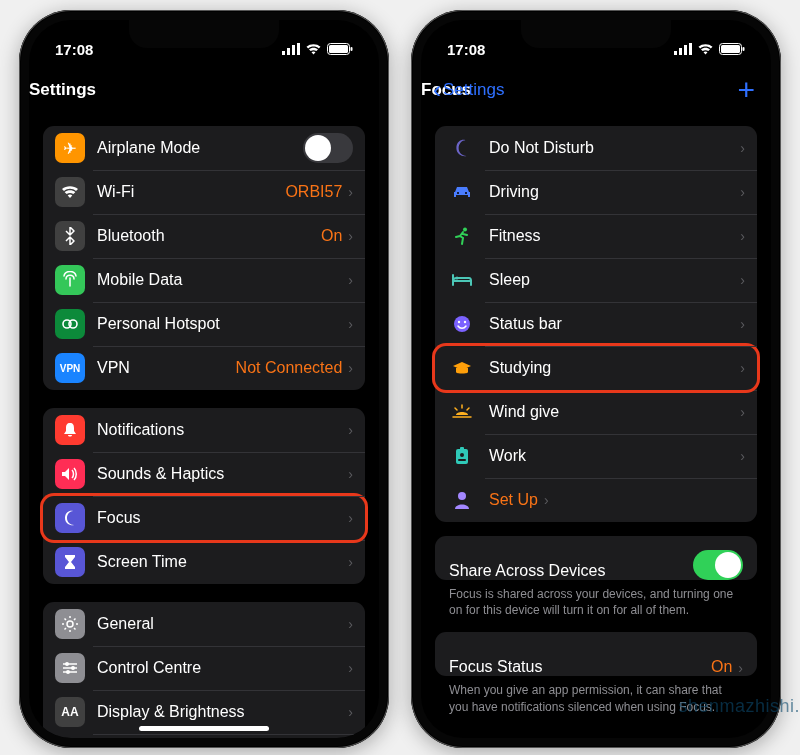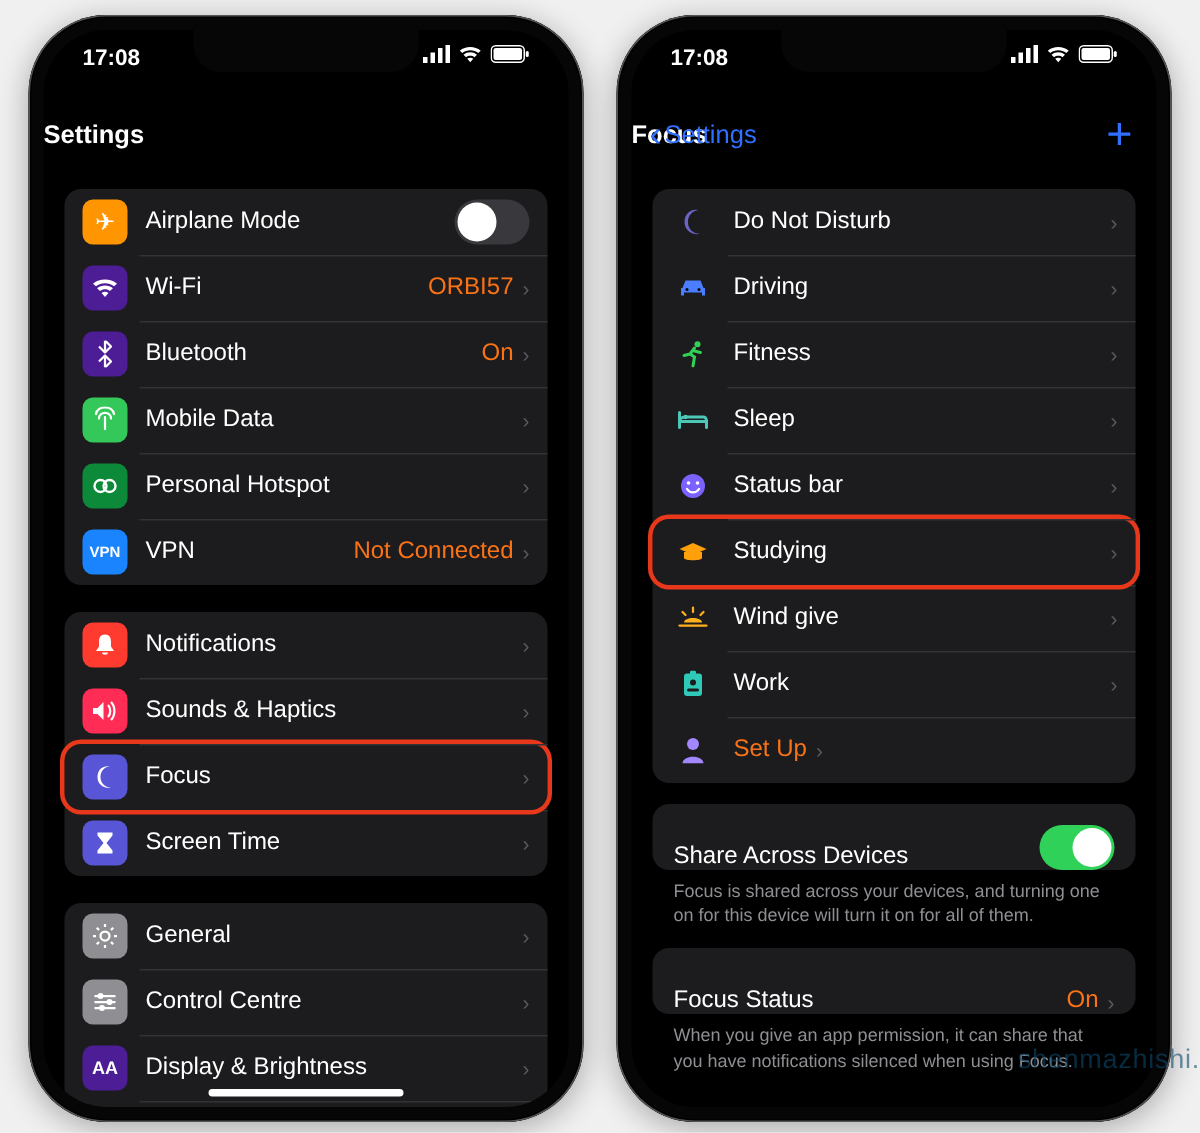--- a/index.html
+++ b/index.html
@@ -50,21 +50,21 @@
     width: 150px;
     height: 28px;
     background: #060606;
     border-radius: 0 0 18px 18px;
     z-index: 10;
   }
   .statusbar {
     height: 48px;
     display: flex;
     justify-content: space-between;
-    align-items: flex-start;
+    align-items: center;
     padding: 10px 26px 0;
     font-weight: 600;
     font-size: 15px;
     gap: 44px;
   }
   .status-right { display: flex; gap: 5px; align-items: center; }
   .status-right svg { display:block; }
   .navbar {
     height: 44px;
     display: flex;
@@ -189,21 +189,21 @@
     bottom: 7px;
     left:50%;
     transform:translateX(-50%);
     width:130px;
     height:5px;
     background:#fff;
     border-radius:3px;
   }
   
   .ic-orange{background:#ff9500}
-  .ic-blue{background:#4c1d95}
+  .ic-blue{background:#404040}
   .ic-green{background:#34c759}
   .ic-darkgreen{background:#0c8a3a}
   .ic-red{background:#ff3b30}
   .ic-pink{background:#ff2d55}
   .ic-indigo{background:#5856d6}
   .ic-grey{background:#8e8e93}
   .ic-vpnblue{background:#1a84ff}
 </style>
 </head>
 <body>

